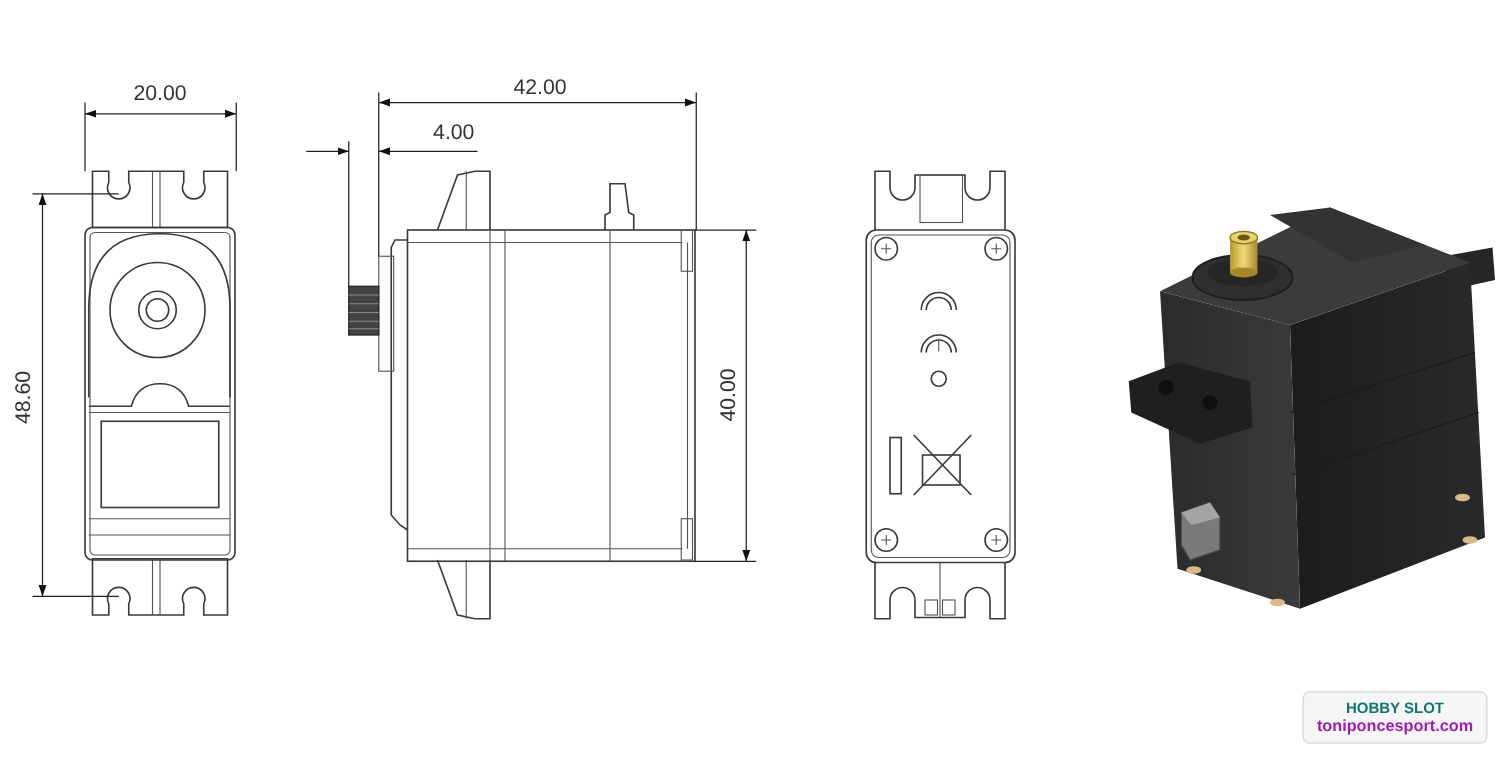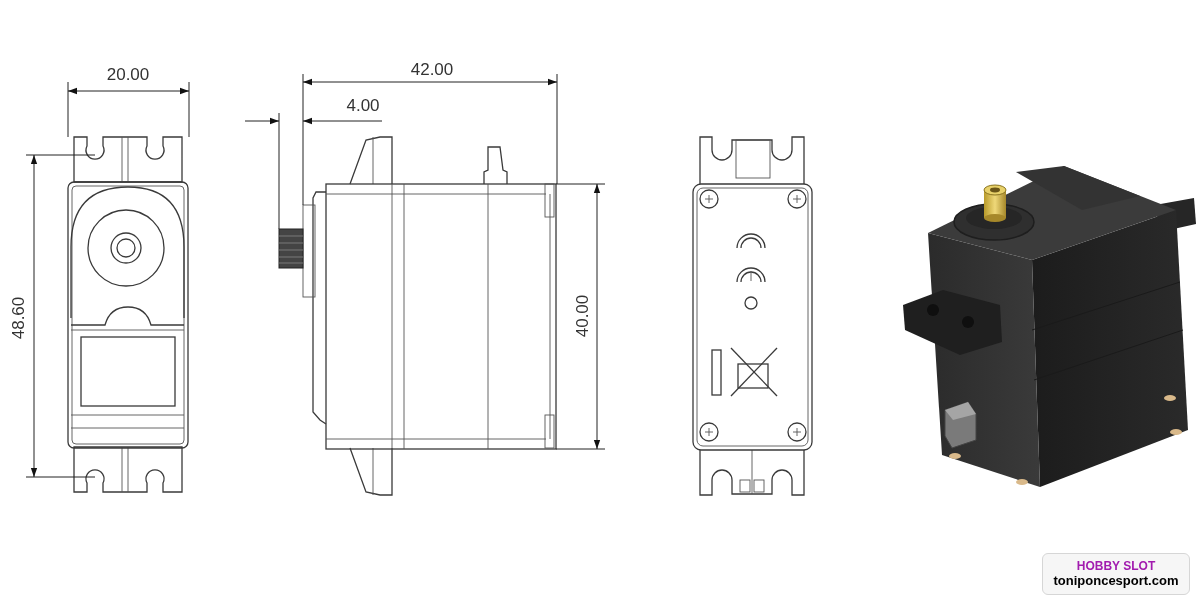--- a/index.html
+++ b/index.html
@@ -3,22 +3,22 @@
 <meta charset="utf-8">
 <style>
   html,body{margin:0;padding:0;background:#ffffff;}
   body{width:1200px;height:609px;position:relative;overflow:hidden;font-family:"Liberation Sans",sans-serif;}
   svg{position:absolute;left:0;top:0;}
   .ln{stroke:#3a3a3a;stroke-width:1.3;fill:none;}
   .thin{stroke:#555;stroke-width:0.9;fill:none;}
   .dim{stroke:#222;stroke-width:1;fill:none;}
   .dimtxt{font-family:"Liberation Sans",sans-serif;font-size:17px;fill:#333;}
   .badge{position:absolute;left:1042px;top:553px;width:146px;height:40px;border:1px solid #d6d6d6;border-radius:6px;background:#f6f6f6;text-align:center;}
-  .badge .t1{display:block;font-size:12px;font-weight:bold;color:#a21caf;margin-top:5px;line-height:14px;}
-  .badge .t2{display:block;font-size:13px;font-weight:bold;color:#000000;line-height:16px;}
+  .badge .t1{display:block;font-size:12px;font-weight:bold;color:#0f766e;margin-top:5px;line-height:14px;}
+  .badge .t2{display:block;font-size:13px;font-weight:bold;color:#a21caf;line-height:16px;}
 </style>
 </head>
 <body>
 
 <svg width="1200" height="609" viewBox="0 0 1200 609">
   <defs>
     <marker id="ar" viewBox="0 0 10 10" refX="10" refY="5" markerWidth="9" markerHeight="9" orient="auto-start-reverse">
       <path d="M0,1.5 L10,5 L0,8.5 z" fill="#111"></path>
     </marker>
     <linearGradient id="bodyG" x1="0" y1="0" x2="1" y2="0">

